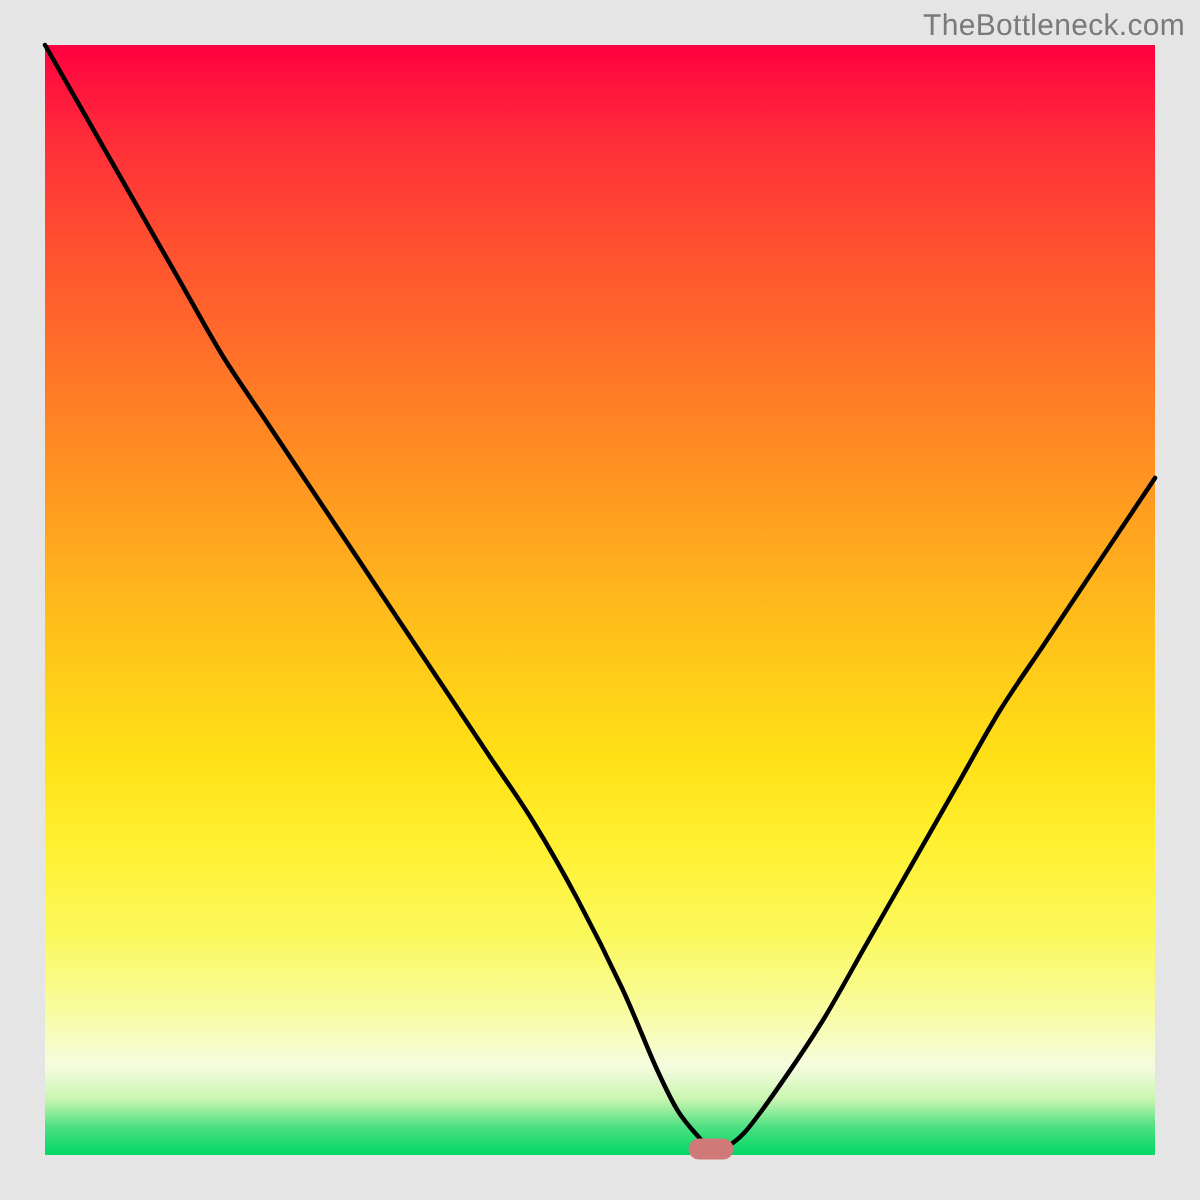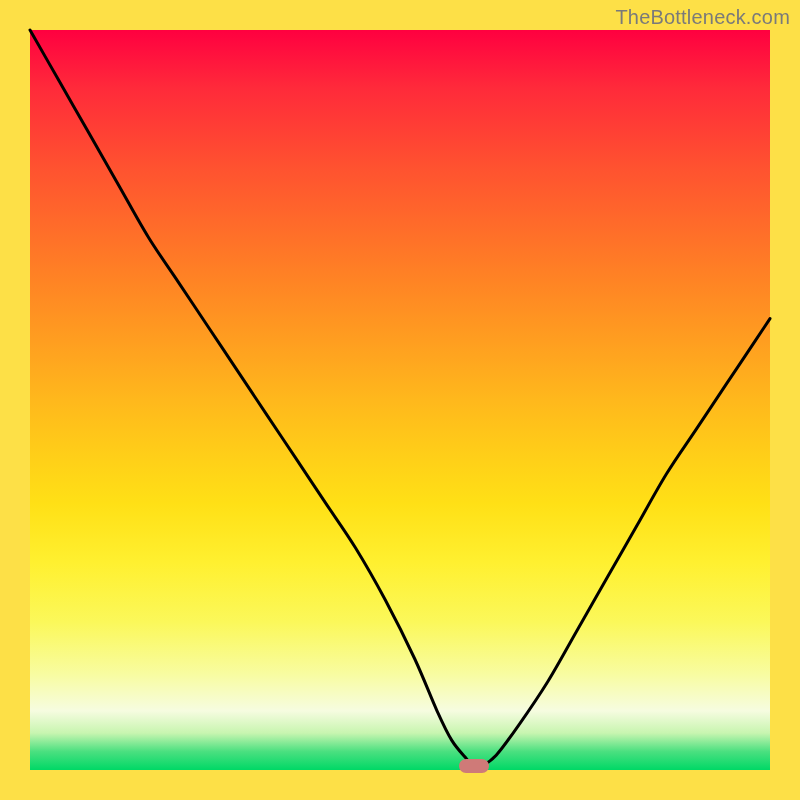--- a/index.html
+++ b/index.html
@@ -10,21 +10,21 @@
     background: #000;
     overflow: hidden;
     font-family: Arial, Helvetica, sans-serif;
   }
   .frame {
     position: absolute;
     top: 0;
     left: 0;
     width: 800px;
     height: 800px;
-    background: #fde047;
+    background: #e5e5e5;
   }
   .plot-area {
     position: absolute;
     top: 30px;
     left: 30px;
     width: 740px;
     height: 740px;
     background: linear-gradient(
       to bottom,
       #ff0040 0%,

